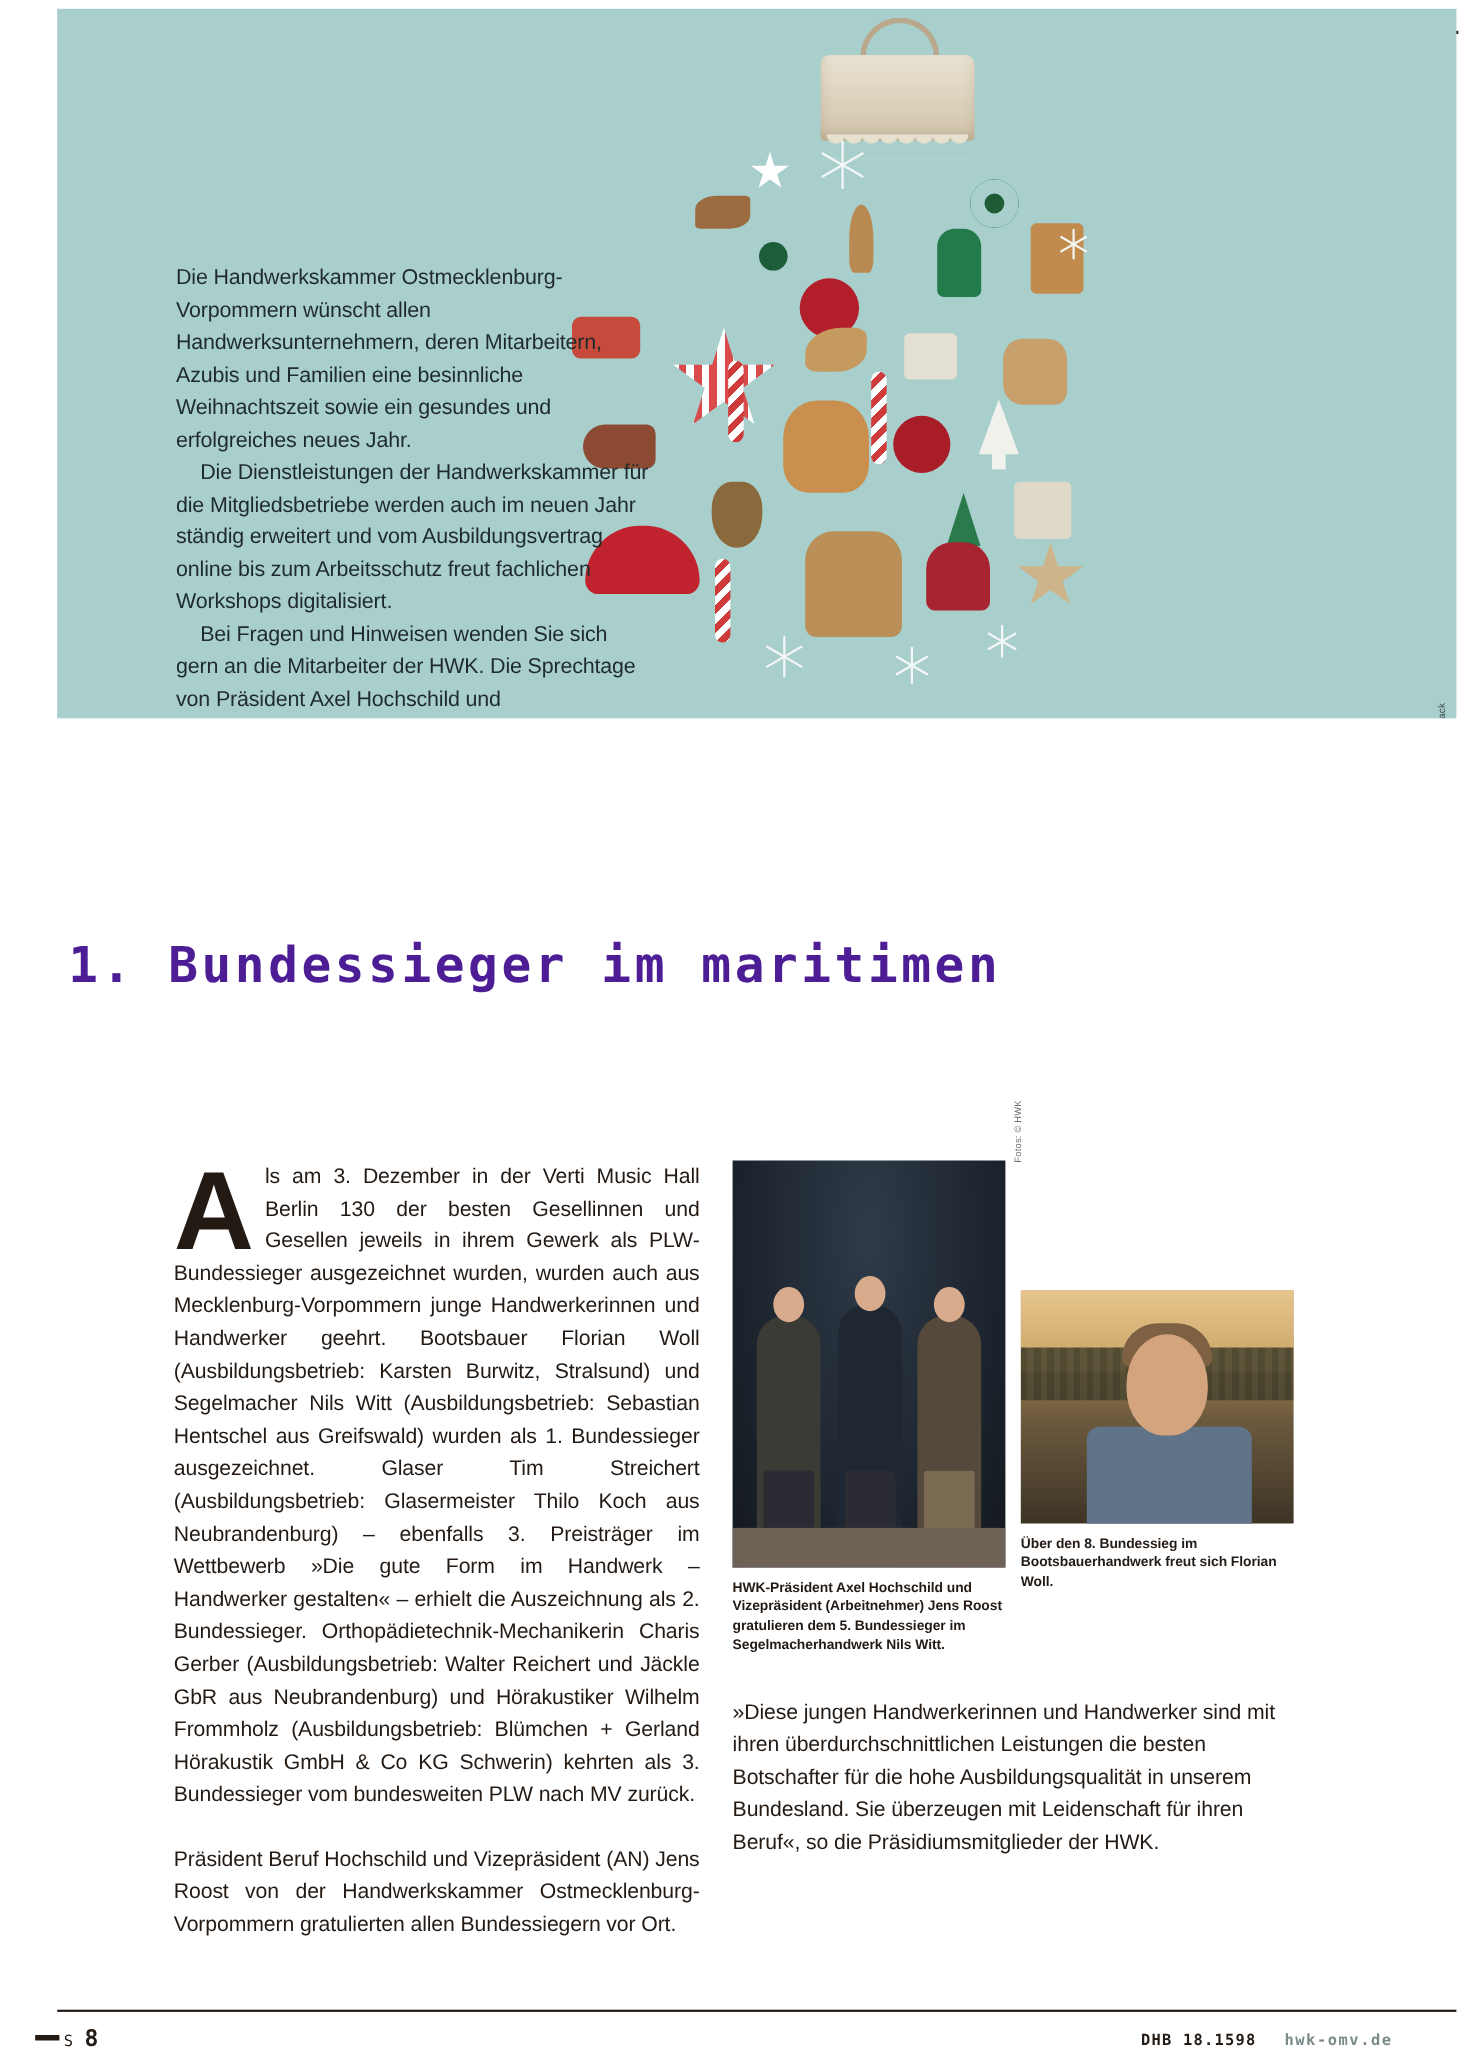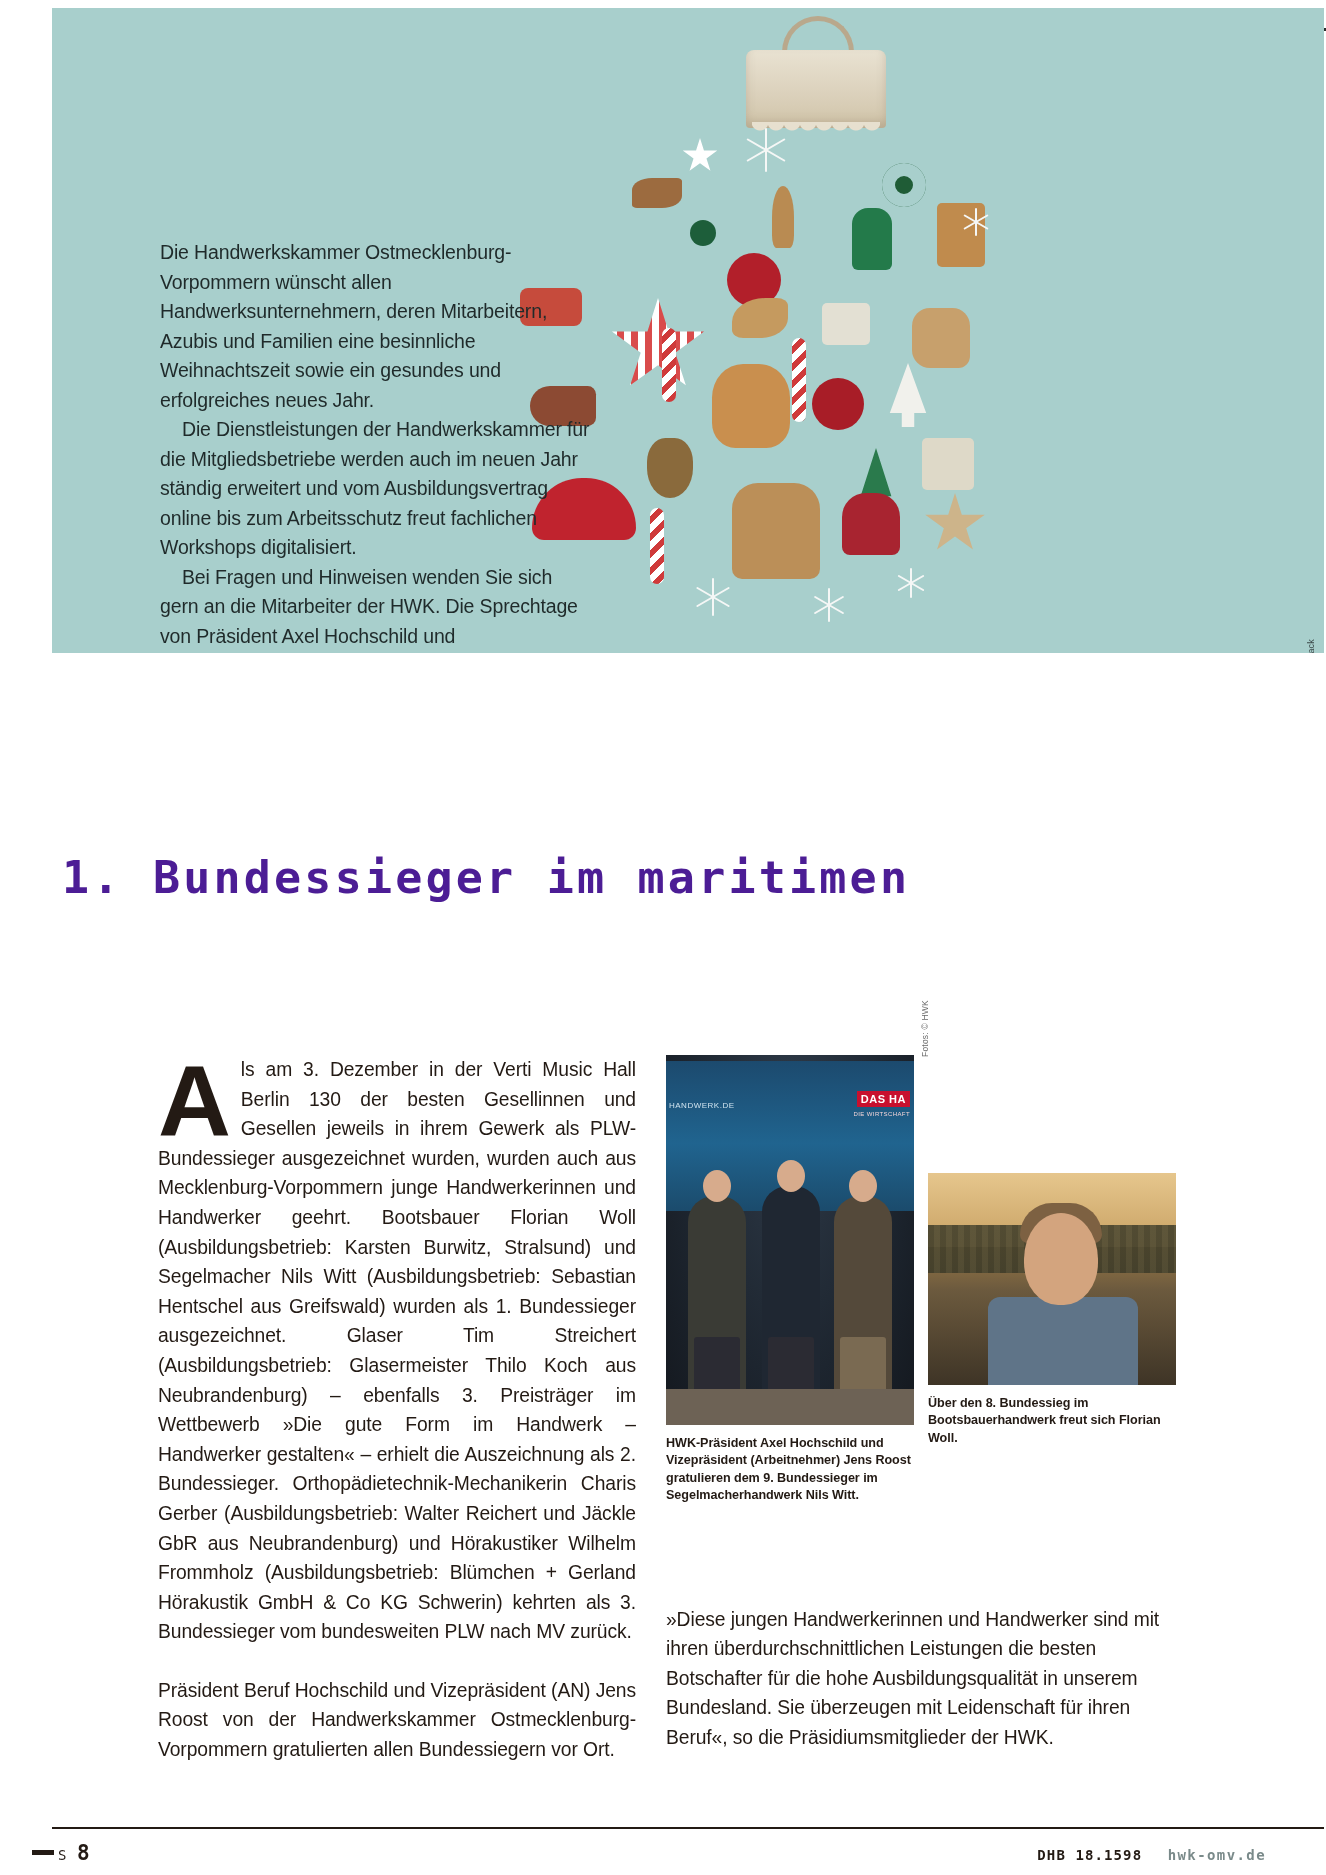--- a/index.html
+++ b/index.html
@@ -456,60 +456,55 @@
         <p>Präsident Beruf Hochschild und Vizepräsident (AN) Jens Roost von der Handwerkskammer Ostmecklenburg-Vorpommern gratulierten allen Bundessiegern vor Ort.</p>
       </div>
     </div>
 
     <div class="col-right">
 
       <div style="display:flex; gap:14px; align-items:flex-start;">
 
         <div style="width:248px; position:relative;">
           <div class="photo photo-stage">
-            <div class="stage-banner">
-              <span class="lbl-l">HANDWERK.DE</span>
-              <span class="lbl-r">DAS HA</span>
-              <span class="lbl-r2">DIE WIRTSCHAFT</span>
-            </div>
             <div class="person" style="left:22px;background:#3a3b35;">
               <span class="head"></span>
               <span class="legs"></span>
               <span class="shoes"></span>
             </div>
             <div class="person" style="left:96px;background:#1f2732;height:225px;">
               <span class="head"></span>
               <span class="legs"></span>
               <span class="shoes"></span>
             </div>
             <div class="person" style="left:168px;background:#54493a;">
               <span class="head"></span>
               <span class="legs" style="background:#7a6a52;"></span>
               <span class="shoes"></span>
             </div>
             <div class="floor"></div>
           </div>
           <div class="photo-credit-small" style="left:254px; top:2px;">Fotos: © HWK</div>
-          <div class="caption" style="margin-top:10px; width:248px;">HWK-Präsident Axel Hochschild und Vizepräsident (Arbeitnehmer) Jens Roost gratulieren dem 9. Bundessieger im Segelmacherhandwerk Nils Witt.</div>
+          <div class="caption" style="margin-top:10px; width:248px;">HWK-Präsident Axel Hochschild und Vizepräsident (Arbeitnehmer) Jens Roost gratulieren dem 5. Bundessieger im Segelmacherhandwerk Nils Witt.</div>
         </div>
 
         <div style="width:248px; margin-top:118px;">
           <div class="photo photo-portrait">
             <div class="pp-sky"></div>
             <div class="pp-trees"></div>
             <div class="pp-shirt"></div>
             <div class="pp-hair"></div>
             <div class="pp-face"></div>
           </div>
           <div class="caption" style="margin-top:10px; width:248px;">Über den 8. Bundessieg im Bootsbauerhandwerk freut sich Florian Woll.</div>
         </div>
 
       </div>
 
-      <div class="pullquote" style="margin-top:100px; width:512px;">»Diese jungen Handwerkerinnen und Handwerker sind mit ihren überdurchschnittlichen Leistungen die besten Botschafter für die hohe Ausbildungsqualität in unserem Bundesland. Sie überzeugen mit Leidenschaft für ihren Beruf«, so die Präsidiumsmitglieder der HWK.</div>
+      <div class="pullquote" style="margin-top:38px; width:512px;">»Diese jungen Handwerkerinnen und Handwerker sind mit ihren überdurchschnittlichen Leistungen die besten Botschafter für die hohe Ausbildungsqualität in unserem Bundesland. Sie überzeugen mit Leidenschaft für ihren Beruf«, so die Präsidiumsmitglieder der HWK.</div>
     </div>
 
   </div>
 
   <div class="footer-rule"></div>
   <div class="footer-tab"></div>
   <div class="folio-left">
     <span>S</span>
     <b>8</b>
   </div>

